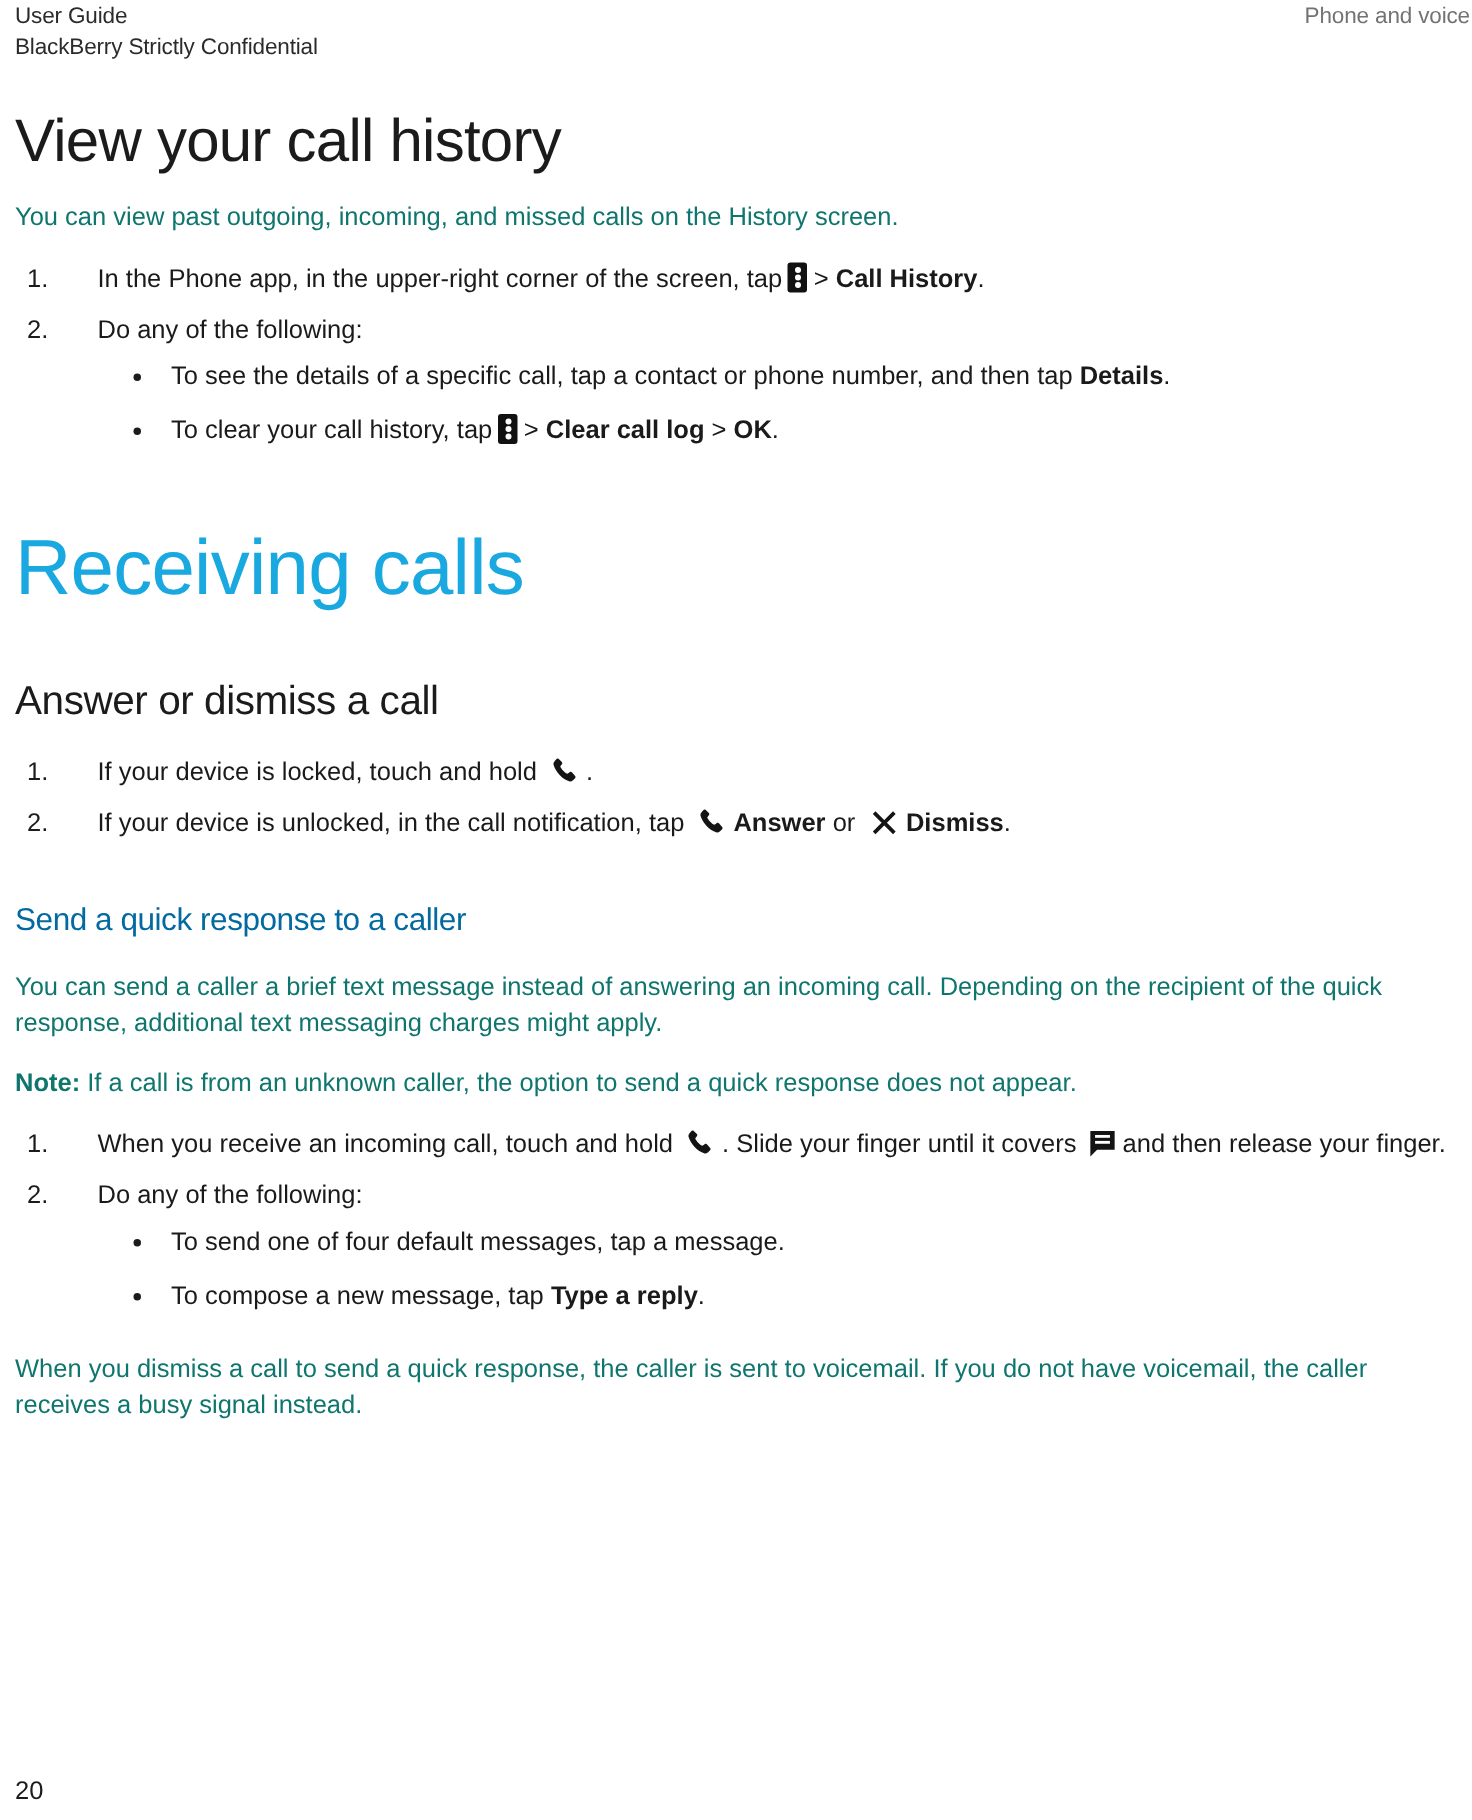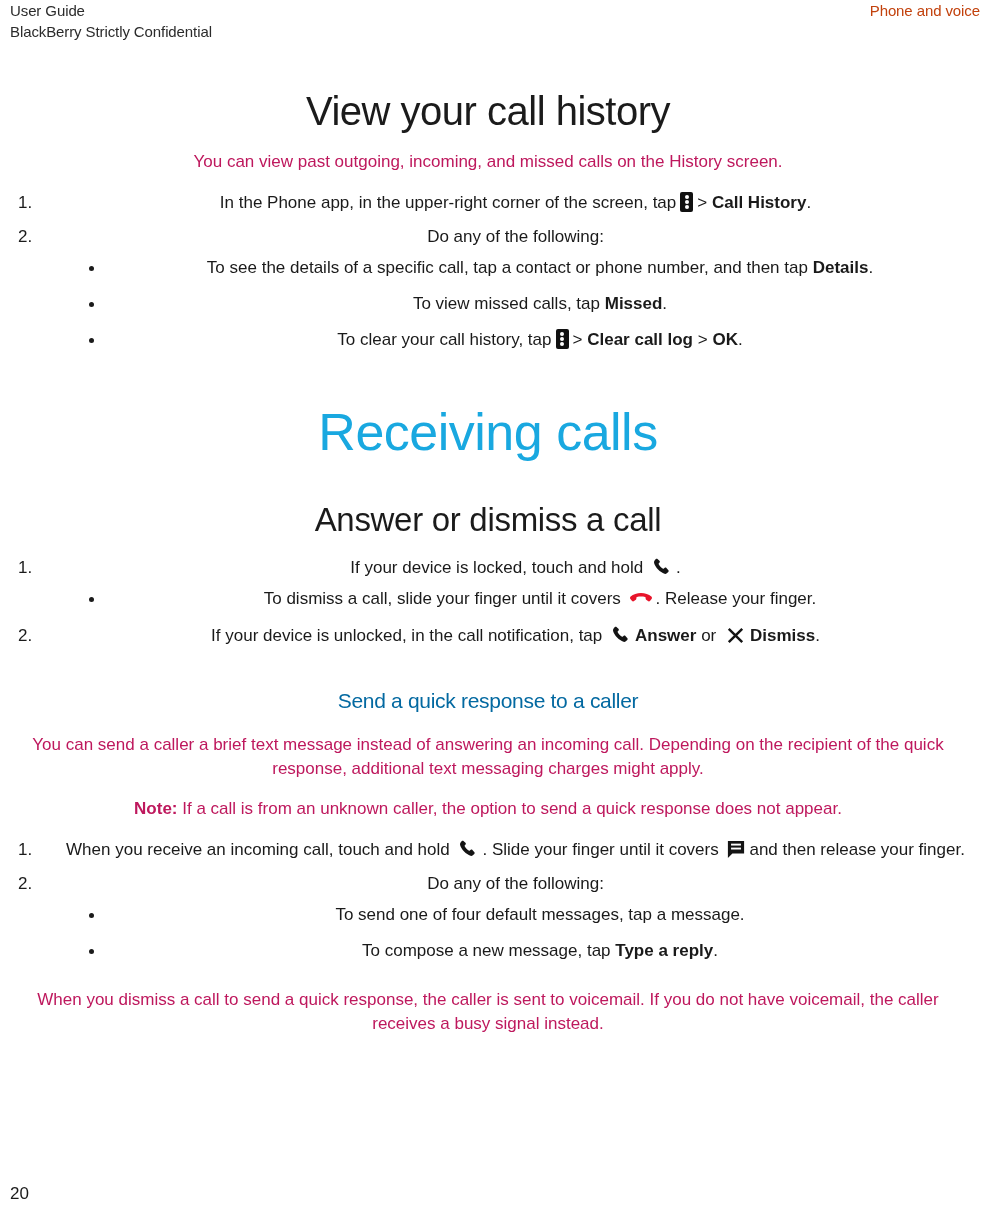--- a/index.html
+++ b/index.html
@@ -40,72 +40,71 @@
     line-height: 21px;
     color: #2b2b2b;
     letter-spacing: -0.1px;
   }
   .runhead-right {
     position: absolute;
     right: 1px;
     top: 0px;
     font-size: 15px;
     line-height: 21px;
-    color: #c2410c;
+    color: #737373;
     letter-spacing: -0.1px;
     text-align: left;
   }
 
   
   .content {
     position: absolute;
     left: 10px;
-    top: 88px;
+    top: 71px;
     width: 956px;
-    text-align: center;
   }
 
   h1.chapter {
     font-size: 40px;
     font-weight: 400;
     line-height: 46px;
     margin: 0 0 16px 0;
     color: #1b1b1b;
     letter-spacing: -0.5px;
   }
   h1.chapter-blue {
     font-size: 52px;
     font-weight: 400;
     line-height: 56px;
     margin: 0;
     color: #19a8e0;
     letter-spacing: -0.5px;
   }
   h2.section {
-    font-size: 33px;
+    font-size: 27px;
     font-weight: 400;
     line-height: 40px;
     margin: 0 0 15px 0;
     color: #1b1b1b;
     letter-spacing: -0.3px;
   }
   h2.section-sm {
     font-size: 21px;
     font-weight: 400;
     line-height: 36px;
     margin: 0 0 14px 0;
     color: #0369a1;
     letter-spacing: -0.3px;
   }
 
   p.body {
     font-size: 17px;
     line-height: 24px;
     margin: 0 0 16px 0;
-    color: #be185d;
+    color: #0f766e;
   }
 
   b, .b { font-weight: 700; }
 
   
   ol.steps {
     list-style: none;
     margin: 0;
     padding: 0;
     counter-reset: step;
@@ -236,24 +235,20 @@
       <li>
         <span>In the Phone app, in the upper-right corner of the screen, tap</span><span class="icn icn-overflow"><i></i><i></i><i></i></span><span>&gt;</span>
         <b>Call History</b><span>.</span>
       </li>
       <li>
         <span>Do any of the following:</span>
         <ul class="bullets indent1">
           <li>
             <span>To see the details of a specific call, tap a contact or phone number, and then tap</span>
             <b>Details</b><span>.</span>
-          </li>
-          <li>
-            <span>To view missed calls, tap</span>
-            <b>Missed</b><span>.</span>
           </li>
           <li>
             <span>To clear your call history, tap</span><span class="icn icn-overflow"><i></i><i></i><i></i></span><span>&gt;</span>
             <b>Clear call log</b>
             <span>&gt;</span>
             <b>OK</b><span>.</span>
           </li>
         </ul>
       </li>
     </ol>
@@ -269,28 +264,20 @@
     <ol class="steps">
       <li>
         <span>If your device is locked, touch and hold</span>
         <span class="icn icn-phone">
           <svg viewBox="0 0 24 24">
               <path fill="#141414" d="M6.6 2.3c-.6-.5-1.5-.4-2 .2L3.1 4.3c-.7.8-.9 1.9-.6 2.9.8 2.6 2.4 5.4 4.8 7.9 2.4 2.5 5.1 4.2 7.6 5.1 1 .4 2.1.1 2.9-.6l1.7-1.6c.6-.5.7-1.4.2-2l-2.4-2.9c-.5-.6-1.4-.7-2-.2l-1.4 1.1c-.2.1-.4.2-.6.1-.9-.4-2-1.2-3.1-2.4C9 10.5 8.3 9.4 7.9 8.5c-.1-.2 0-.4.1-.6l1.1-1.3c.5-.6.4-1.5-.2-2L6.6 2.3z"></path>
             </svg>
         </span><span>.</span>
 
         <ul class="bullets indent1">
-          <li>
-            <span>To dismiss a call, slide your finger until it covers</span>
-            <span class="icn icn-endcall">
-              <svg viewBox="0 0 32 20">
-                  <path fill="#e8152b" d="M16 3.2C10.6 3.2 5.6 5 2.2 8c-1 .9-1.1 2.4-.3 3.4l1.9 2.3c.7.9 2 1.1 2.9.4l2.4-1.7c.4-.3.7-.8.7-1.3l.1-1.8c0-.4.3-.7.7-.8 1.7-.4 3.5-.6 5.4-.6s3.7.2 5.4.6c.4.1.7.4.7.8l.1 1.8c0 .5.3 1 .7 1.3l2.4 1.7c.9.7 2.2.5 2.9-.4l1.9-2.3c.8-1 .7-2.5-.3-3.4C26.4 5 21.4 3.2 16 3.2z"></path>
-                </svg>
-            </span><span>. Release your finger.</span>
-          </li>
         </ul>
       </li>
       <li>
         <span>If your device is unlocked, in the call notification, tap</span>
         <span class="icn icn-phone">
           <svg viewBox="0 0 24 24">
               <path fill="#141414" d="M6.6 2.3c-.6-.5-1.5-.4-2 .2L3.1 4.3c-.7.8-.9 1.9-.6 2.9.8 2.6 2.4 5.4 4.8 7.9 2.4 2.5 5.1 4.2 7.6 5.1 1 .4 2.1.1 2.9-.6l1.7-1.6c.6-.5.7-1.4.2-2l-2.4-2.9c-.5-.6-1.4-.7-2-.2l-1.4 1.1c-.2.1-.4.2-.6.1-.9-.4-2-1.2-3.1-2.4C9 10.5 8.3 9.4 7.9 8.5c-.1-.2 0-.4.1-.6l1.1-1.3c.5-.6.4-1.5-.2-2L6.6 2.3z"></path>
             </svg>
         </span><b>Answer</b>
         <span>or</span>

